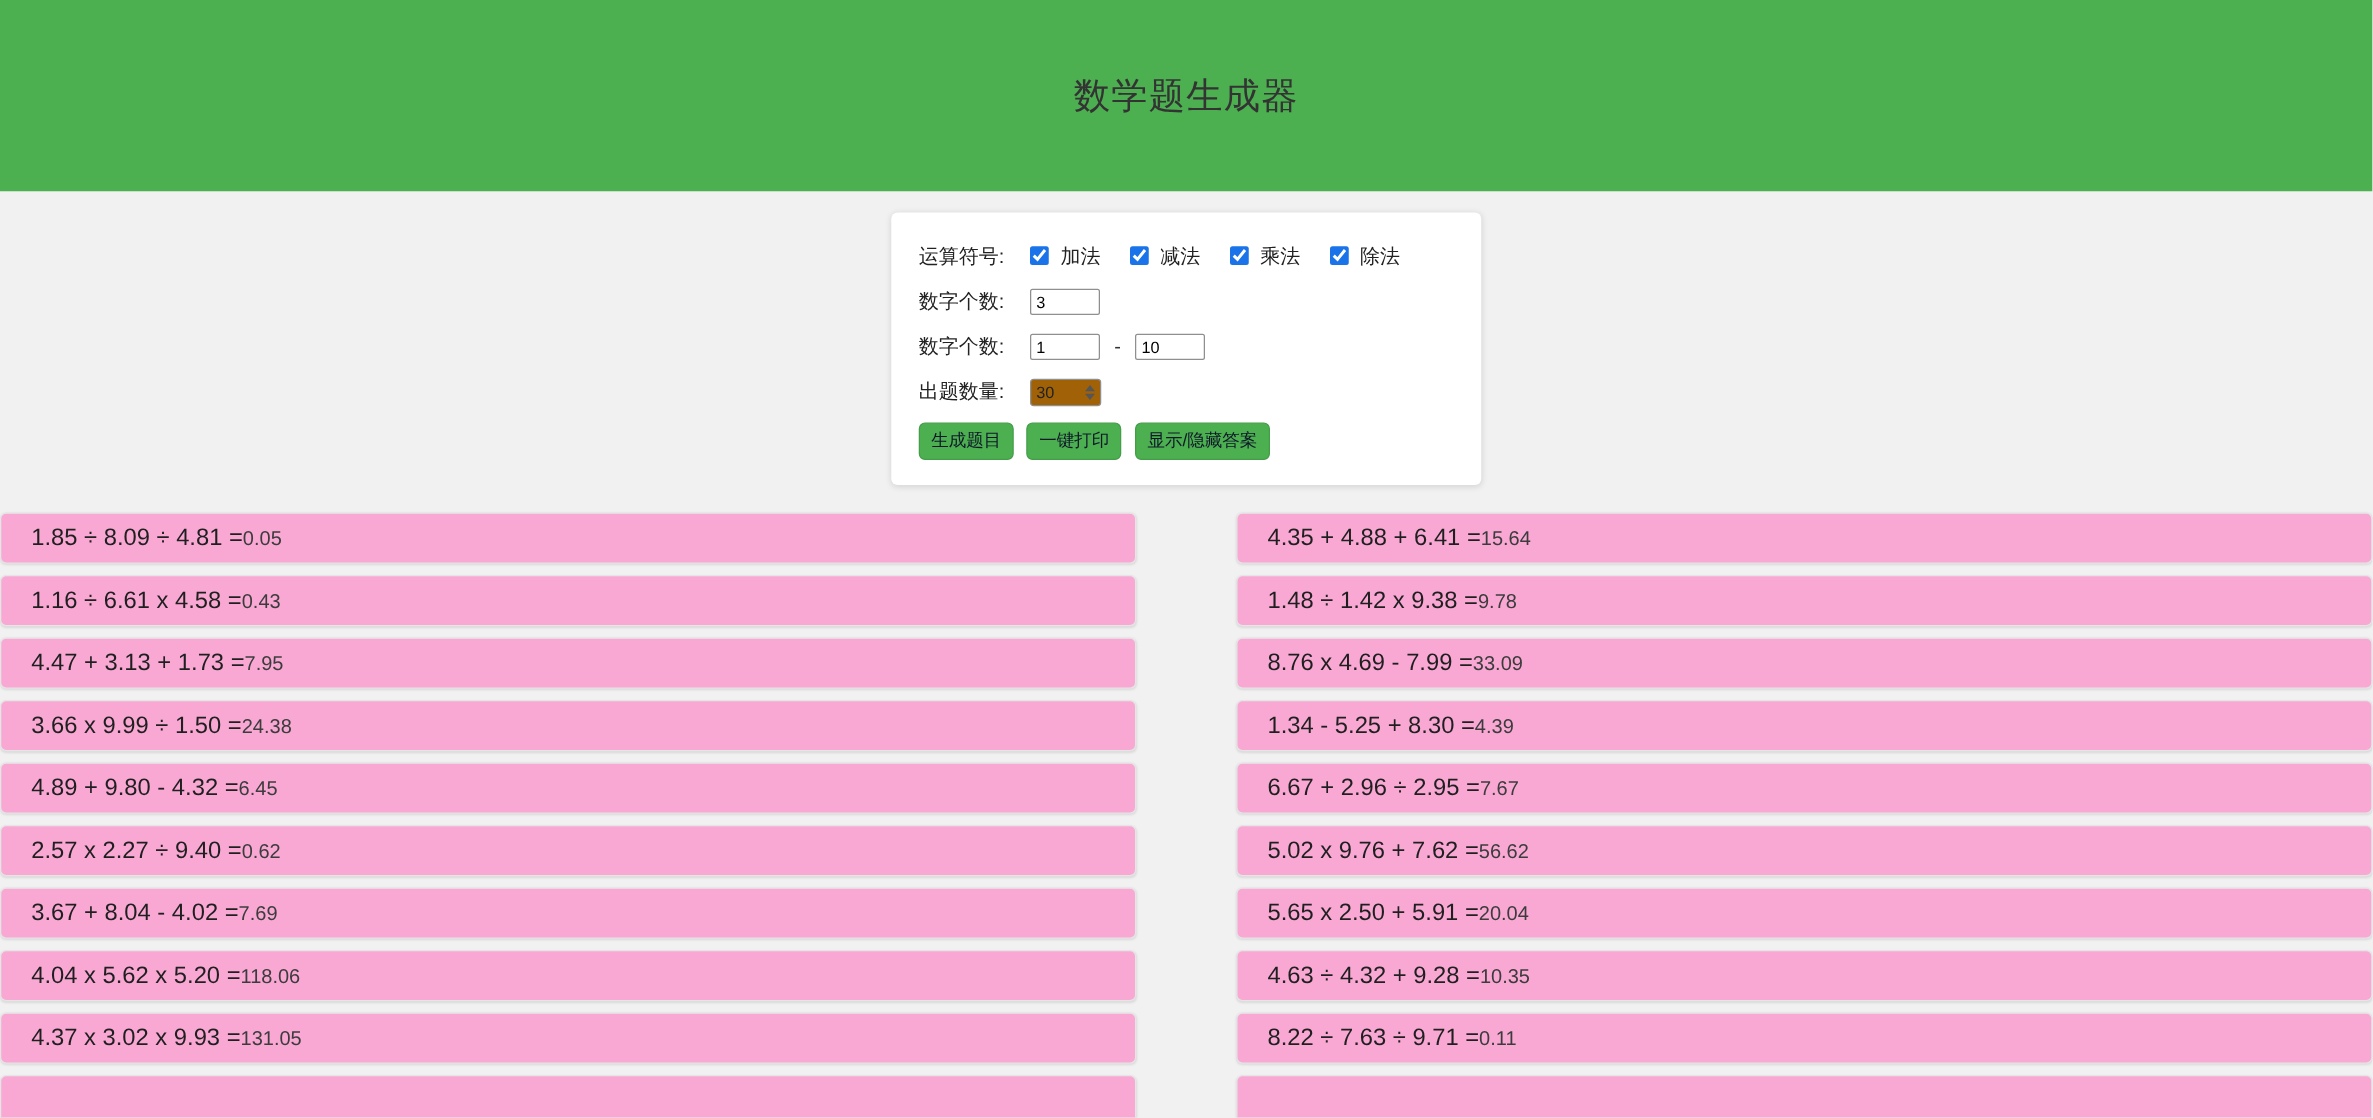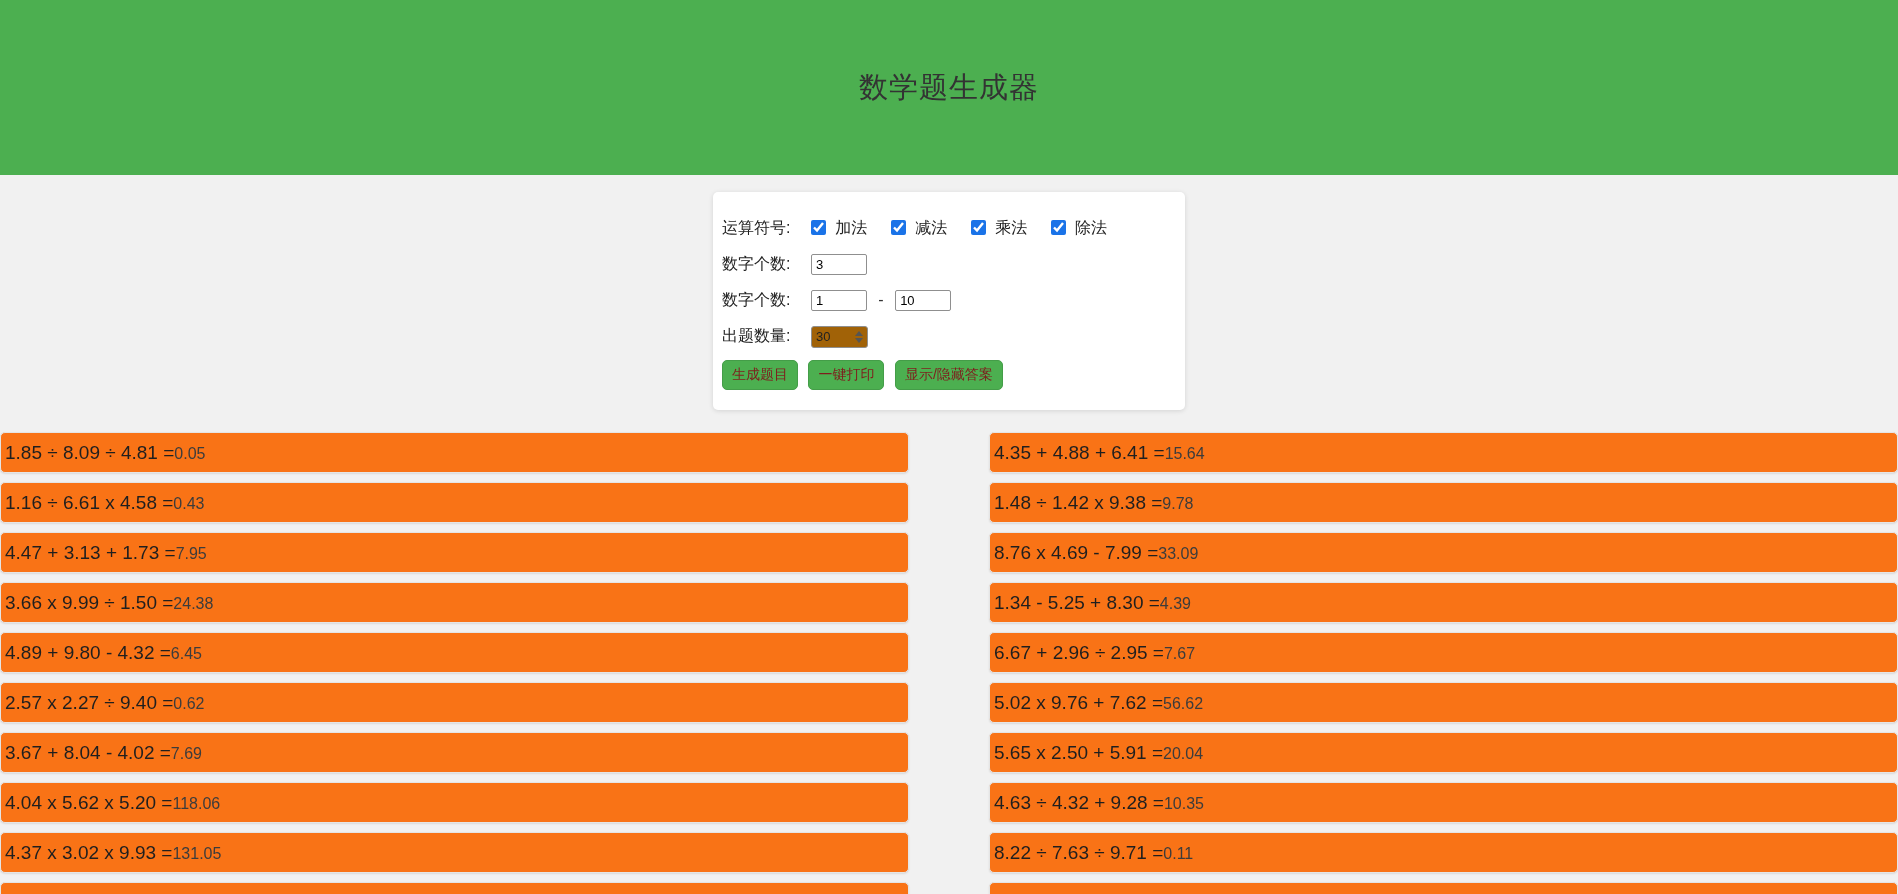--- a/index.html
+++ b/index.html
@@ -4,36 +4,36 @@
 <style>
   * { margin:0; padding:0; box-sizing:border-box; }
   html,body { width:1898px; height:894px; overflow:hidden; }
   body {
     font-family:"Liberation Sans","DejaVu Sans",sans-serif;
     background:#f1f1f1;
     color:#222;
   }
   
   .header {
-    height:175px;
+    height:153px;
     background:#4caf50;
     display:flex; align-items:center; justify-content:center;
   }
   .header h1 {
     font-size:29px; font-weight:400; color:#333;
     letter-spacing:1px;
   }
   
   .panel {
     width:472px;
     margin:17px auto 0;
     background:#fff;
     border-radius:5px;
     box-shadow:0 1px 5px rgba(0,0,0,0.12);
-    padding:24px 22px 20px 9px;
+    padding:24px 22px 20px 22px;
   }
   .form-row { height:23px; line-height:23px; margin-bottom:13px; font-size:16px; color:#222; white-space:nowrap; }
   .form-label { display:inline-block; margin-right:16px; }
   .op-group { display:inline-block; margin-right:19px; }
   .op-group:last-child { margin-right:0; }
   input[type="checkbox"] {
     width:15px; height:15px;
     accent-color:#1a73e8;
     vertical-align:-2px;
     margin-right:5px;
@@ -61,40 +61,40 @@
     border-bottom:5px solid #555;
   }
   .spinner .down {
     width:0; height:0;
     border-left:4px solid transparent; border-right:4px solid transparent;
     border-top:5px solid #555;
   }
   .btn-row { margin-top:4px; }
   .btn {
     display:inline-block;
-    background:#4caf50; color:#7f1d1d;
+    background:#4caf50; color:#0f172a;
     border:1px solid #449d48; border-radius:5px;
     font-size:14px; padding:5px 9px;
     margin-right:6px; cursor:pointer;
     font-family:"Liberation Sans","DejaVu Sans",sans-serif;
   }
   
   .list {
     margin-top:22px;
     display:flex; justify-content:space-between;
     width:1898px;
   }
   .col { width:909px; }
   .card {
     height:41px; line-height:39px;
     margin-bottom:9px;
-    background:#f97316;
+    background:#f9a8d4;
     border:1px solid #e5e5e5; border-radius:5px;
     box-shadow:0 1px 2px rgba(0,0,0,0.10);
-    padding-left:4px;
+    padding-left:24px;
     font-size:19px; color:#1f1f1f;
     white-space:nowrap; overflow:hidden;
   }
   .card .answer { font-size:16px; color:#3c3c3c; }
 </style>
 </head>
 <body>
 
 <div class="header">
   <h1>数学题生成器</h1>

